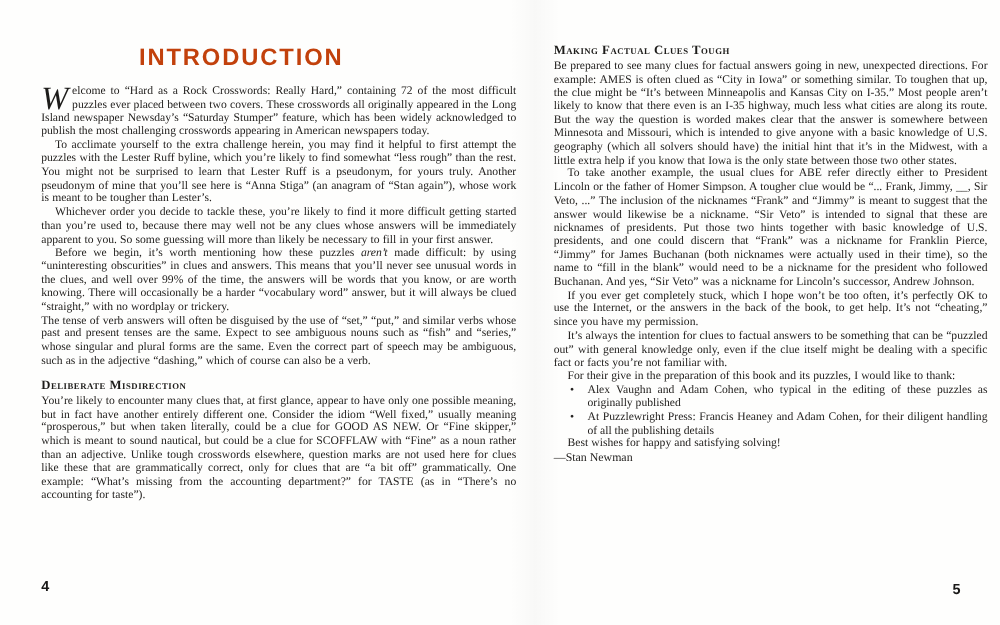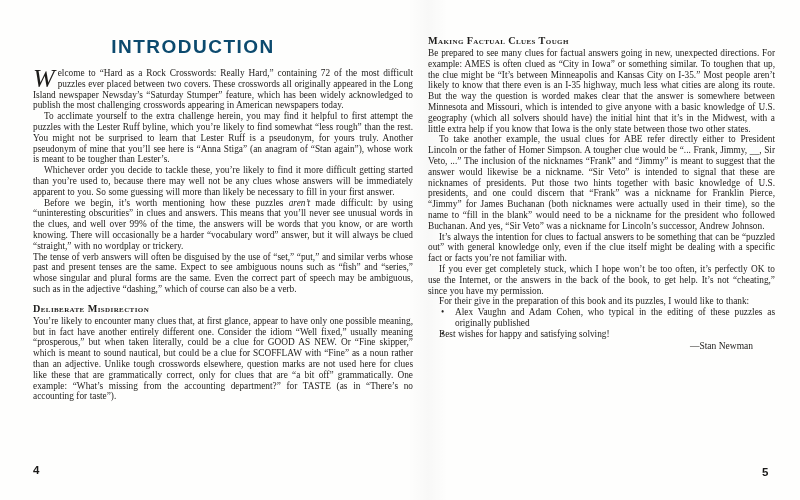--- a/index.html
+++ b/index.html
@@ -14,33 +14,33 @@
   }
   .gutter {
     position: absolute;
     left: 408px; top: 0;
     width: 40px; height: 100%;
     background: linear-gradient(to right, rgba(0,0,0,0), rgba(0,0,0,0.025), rgba(0,0,0,0));
     pointer-events: none;
   }
   .page { position: absolute; }
   .page-left  { left: 33px;  top: 36px; width: 380px; }
-  .page-right { left: 428px; top: 35px; width: 347px; }
+  .page-right { left: 443px; top: 35px; width: 347px; }
 
   h1.book-title {
     margin: 0 0 10px 0;
     position: relative;
     left: -30px;
     width: 100%;
     text-align: center;
     font-family: "Liberation Sans", sans-serif;
     font-weight: bold;
     font-size: 19px;
     letter-spacing: 1.5px;
-    color: #0c4a6e;
+    color: #c2410c;
   }
   p.body {
     margin: 0;
     font-size: 9.3px;
     line-height: 10.8px;
     text-align: justify;
     word-spacing: 0.2px;
   }
   p.indent { text-indent: 11px; }
   .dropcap {
@@ -72,21 +72,21 @@
   }
   ul.thanks-list .bullet {
     position: absolute;
     left: 13px; top: 0;
     font-size: 9.3px;
   }
   p.signature {
     margin: 1px 0 0 0;
     font-size: 9.5px;
     line-height: 11px;
-    text-align: right;
+    text-align: left;
     padding-right: 22px;
   }
   .pagenum {
     position: absolute;
     font-family: "Liberation Sans", sans-serif;
     font-weight: bold;
     font-size: 11.5px;
     color: #1a1918;
   }
   .pagenum-left  { left: 33px;  top: 464px; }
@@ -116,29 +116,29 @@
     <h2 class="sect">Deliberate Misdirection</h2>
     <p class="body">You’re likely to encounter many clues that, at first glance, appear to have only one possible meaning, but in fact have another entirely different one. Consider the idiom “Well fixed,” usually meaning “prosperous,” but when taken literally, could be a clue for GOOD AS NEW. Or “Fine skipper,” which is meant to sound nautical, but could be a clue for SCOFFLAW with “Fine” as a noun rather than an adjective. Unlike tough crosswords elsewhere, question marks are not used here for clues like these that are grammatically correct, only for clues that are “a bit off” grammatically. One example: “What’s missing from the accounting department?” for TASTE (as in “There’s no accounting for taste”).</p>
   </div>
 
   <div class="page page-right">
     <h2 class="sect first">Making Factual Clues Tough</h2>
     <p class="body">Be prepared to see many clues for factual answers going in new, unexpected directions. For example: AMES is often clued as “City in Iowa” or something similar. To toughen that up, the clue might be “It’s between Minneapolis and Kansas City on I-35.” Most people aren’t likely to know that there even is an I-35 highway, much less what cities are along its route. But the way the question is worded makes clear that the answer is somewhere between Minnesota and Missouri, which is intended to give anyone with a basic knowledge of U.S. geography (which all solvers should have) the initial hint that it’s in the Midwest, with a little extra help if you know that Iowa is the only state between those two other states.</p>
 
     <p class="body indent">To take another example, the usual clues for ABE refer directly either to President Lincoln or the father of Homer Simpson. A tougher clue would be “... Frank, Jimmy, __, Sir Veto, ...” The inclusion of the nicknames “Frank” and “Jimmy” is meant to suggest that the answer would likewise be a nickname. “Sir Veto” is intended to signal that these are nicknames of presidents. Put those two hints together with basic knowledge of U.S. presidents, and one could discern that “Frank” was a nickname for Franklin Pierce, “Jimmy” for James Buchanan (both nicknames were actually used in their time), so the name to “fill in the blank” would need to be a nickname for the president who followed Buchanan. And yes, “Sir Veto” was a nickname for Lincoln’s successor, Andrew Johnson.</p>
 
+    <p class="body indent">If you ever get completely stuck, which I hope won’t be too often, it’s perfectly OK to use the Internet, or the answers in the back of the book, to get help. It’s not “cheating,” since you have my permission.</p>
+
     <p class="body indent">It’s always the intention for clues to factual answers to be something that can be “puzzled out” with general knowledge only, even if the clue itself might be dealing with a specific fact or facts you’re not familiar with.</p>
-
-    <p class="body indent">If you ever get completely stuck, which I hope won’t be too often, it’s perfectly OK to use the Internet, or the answers in the back of the book, to get help. It’s not “cheating,” since you have my permission.</p>
 
     <p class="body indent gap-above">For their give in the preparation of this book and its puzzles, I would like to thank:</p>
 
     <ul class="thanks-list">
       <li><span class="bullet">•</span><span>Alex Vaughn and Adam Cohen, who typical in the editing of these puzzles as originally published</span></li>
-      <li><span class="bullet">•</span></li>
+      <li><span class="bullet">•</span><span>At Puzzlewright Press: Francis Heaney and Adam Cohen, for their diligent handling of all the publishing details</span></li>
     </ul>
 
 
     <p class="body indent">Best wishes for happy and satisfying solving!</p>
 
     <p class="signature">—Stan Newman</p>
   </div>
 
   <div class="pagenum pagenum-left">4</div>
   <div class="pagenum pagenum-right">5</div>

